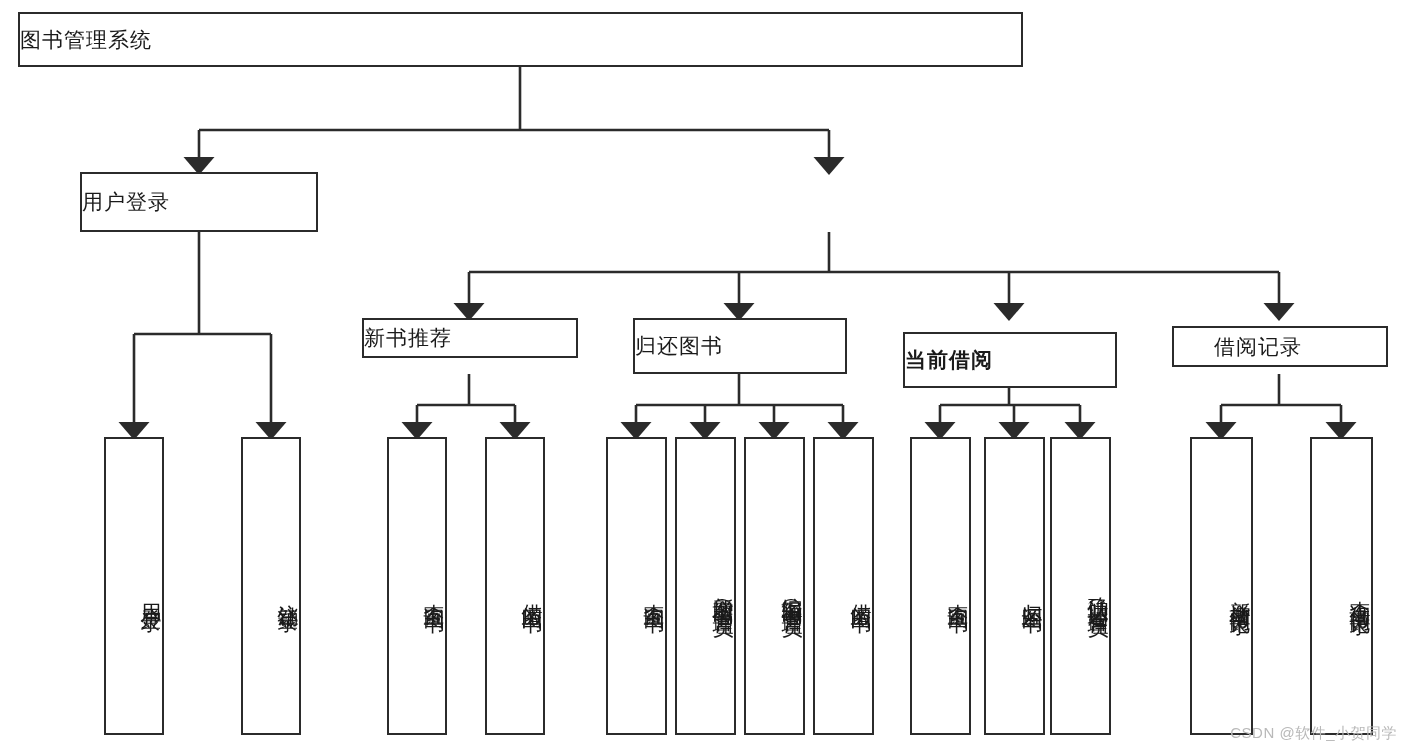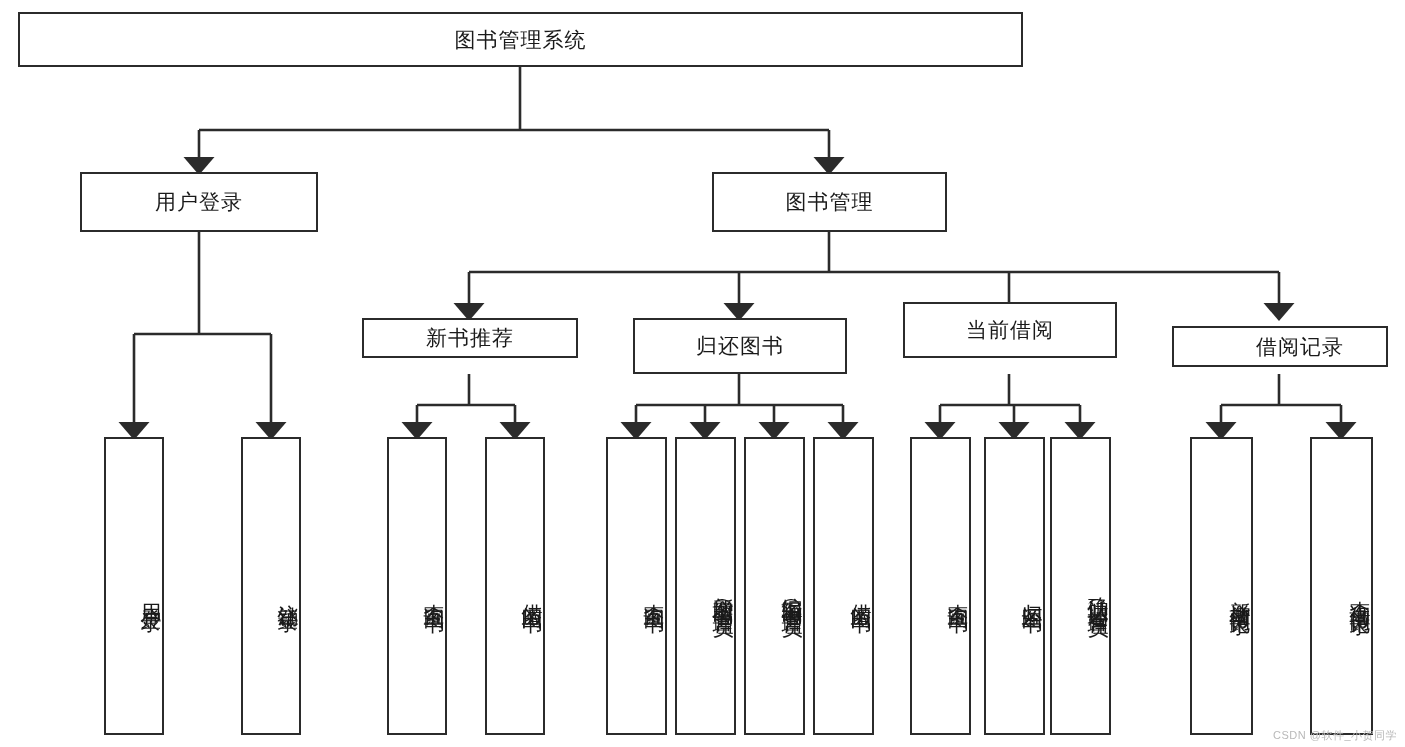--- a/index.html
+++ b/index.html
@@ -18,21 +18,20 @@
     width:1405px;height:747px;
     pointer-events:none;
   }
   .node{
     position:absolute;
     box-sizing:border-box;
     background:#ffffff;
     border:2.5px solid #2b2b2b;
     display:flex;
     align-items:center;
-    justify-content:center;
     color:#1a1a1a;
     z-index:2;
   }
   .node.h{
     font-size:21px;
     letter-spacing:1px;
   }
   .node.v{
     font-size:21px;
     writing-mode:vertical-rl;
@@ -44,21 +43,21 @@
     line-height:1.0;
   }
   .node.v .lbl{
     writing-mode:vertical-rl;
     text-orientation:upright;
     white-space:normal;
   }
   #watermark{
     position:absolute;
     right:8px;bottom:4px;
-    font-size:11px;
+    font-size:15px;
     color:#b9b9b9;
     letter-spacing:0.5px;
     z-index:3;
     white-space:nowrap;
   }
 </style>
 </head>
 <body>
 
 <div id="diagram">
@@ -106,31 +105,28 @@
       </g>
   </svg>
 
   <div class="node h" style="left: 18px; top: 12px; width: 1005px; height: 55px;">
     <span class="lbl">图书管理系统</span>
   </div>
 
   <div class="node h" style="left: 80px; top: 172px; width: 238px; height: 60px;">
     <span class="lbl">用户登录</span>
   </div>
-  <div class="node h" style="left: 712px; top: 172px; width: 235px; height: 60px;">
-    <span class="lbl">图书管理</span>
-  </div>
 
   <div class="node h" style="left: 362px; top: 318px; width: 216px; height: 40px;">
     <span class="lbl">新书推荐</span>
   </div>
   <div class="node h" style="left: 633px; top: 318px; width: 214px; height: 56px;">
     <span class="lbl">归还图书</span>
   </div>
-  <div class="node h" style="left: 903px; top: 302px; width: 214px; height: 56px;">
+  <div class="node h" style="left: 903px; top: 332px; width: 214px; height: 56px; font-weight: bold;">
     <span class="lbl">当前借阅</span>
   </div>
   <div class="node h" style="left: 1172px; top: 326px; width: 216px; height: 41px; padding-left: 40px;">
     <span class="lbl">借阅记录</span>
   </div>
 
   <div class="node v" style="left: 104px; top: 437px; width: 60px; height: 298px;">
     <span class="lbl">用户登录</span>
   </div>
   <div class="node v" style="left: 241px; top: 437px; width: 60px; height: 298px;">

